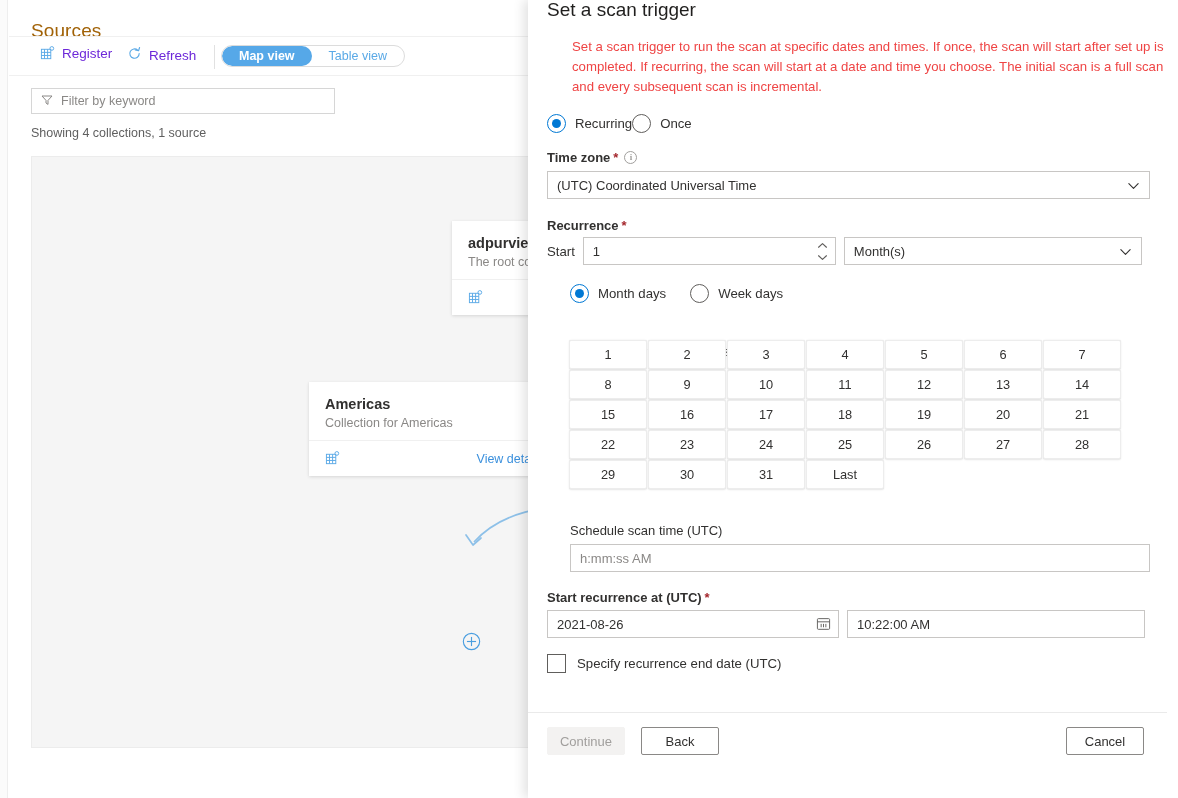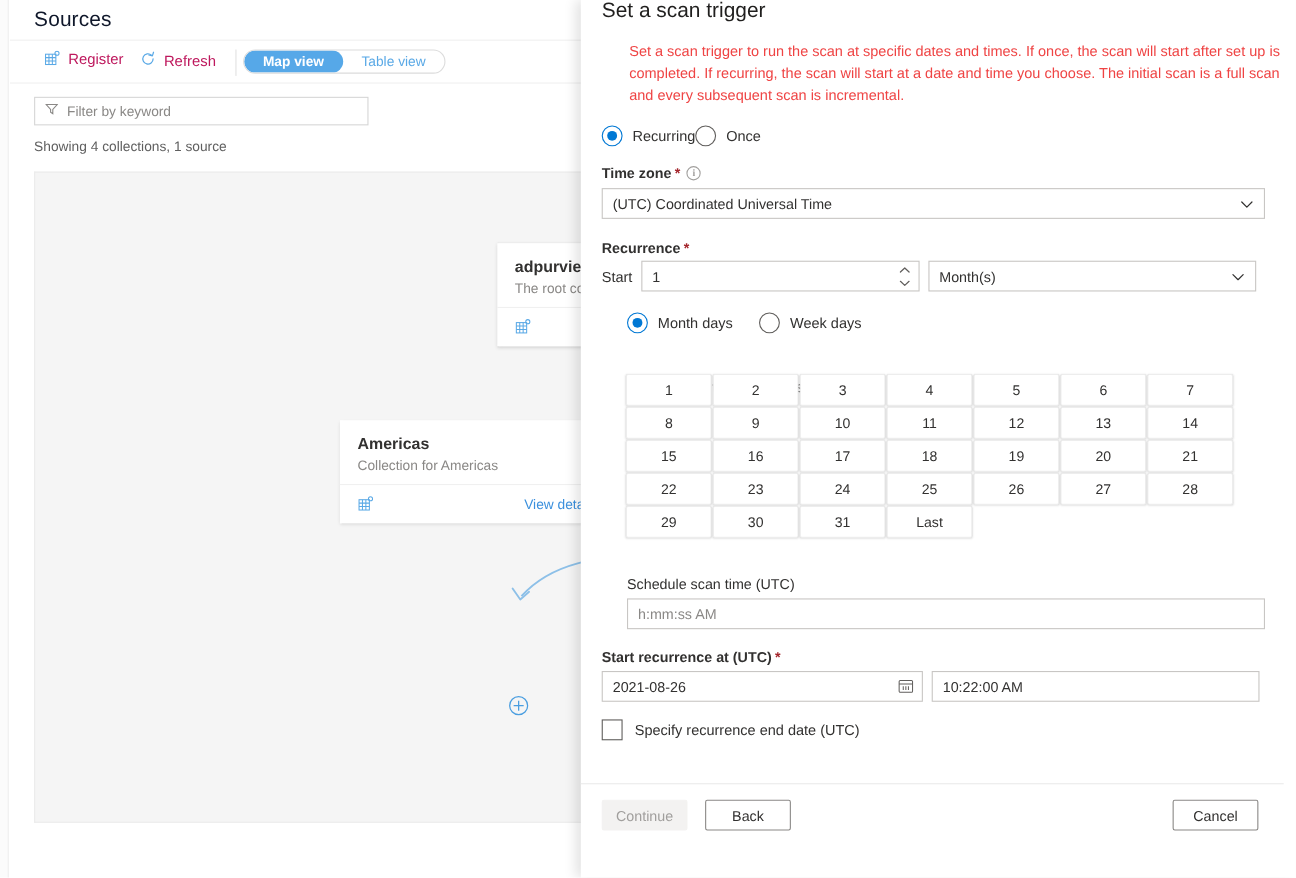--- a/index.html
+++ b/index.html
@@ -16,31 +16,31 @@
   
   #bg-app {
     position: absolute; left: 0; top: 0; width: 540px; height: 798px;
     background: #ffffff; overflow: hidden;
   }
   .left-rail {
     position: absolute; left: 0; top: 0; width: 8px; height: 798px;
     background: #fbfbfb; border-right: 1px solid #eeeeee;
   }
   .page-title {
-    position: absolute; left: 31px; top: 8px;
-    font-size: 19px; color: #0f172a; font-weight: 400; letter-spacing: .1px;
+    position: absolute; left: 31px; top: 20px;
+    font-size: 19px; color: #a16207; font-weight: 400; letter-spacing: .1px;
   }
   .cmdbar {
     position: absolute; left: 9px; top: 36px; width: 531px; height: 40px;
     border-top: 1px solid #f0f0f0; border-bottom: 1px solid #f0f0f0;
     background: #fff;
   }
   .cmd-item {
     position: absolute; top: 9px; display: flex; align-items: center; gap: 7px;
-    font-size: 13.5px; color: #be185d;
+    font-size: 13.5px; color: #6d28d9;
   }
   .cmd-register { left: 31px; }
   .cmd-refresh { left: 118px; }
   .cmd-sep {
     position: absolute; left: 205px; top: 8px; width: 1px; height: 24px;
     background: #e1e1e1;
   }
   .ico-grid { display:inline-block; width:15px; height:15px; position:relative; }
   .ico-grid svg { display:block; }
   .toggle {

